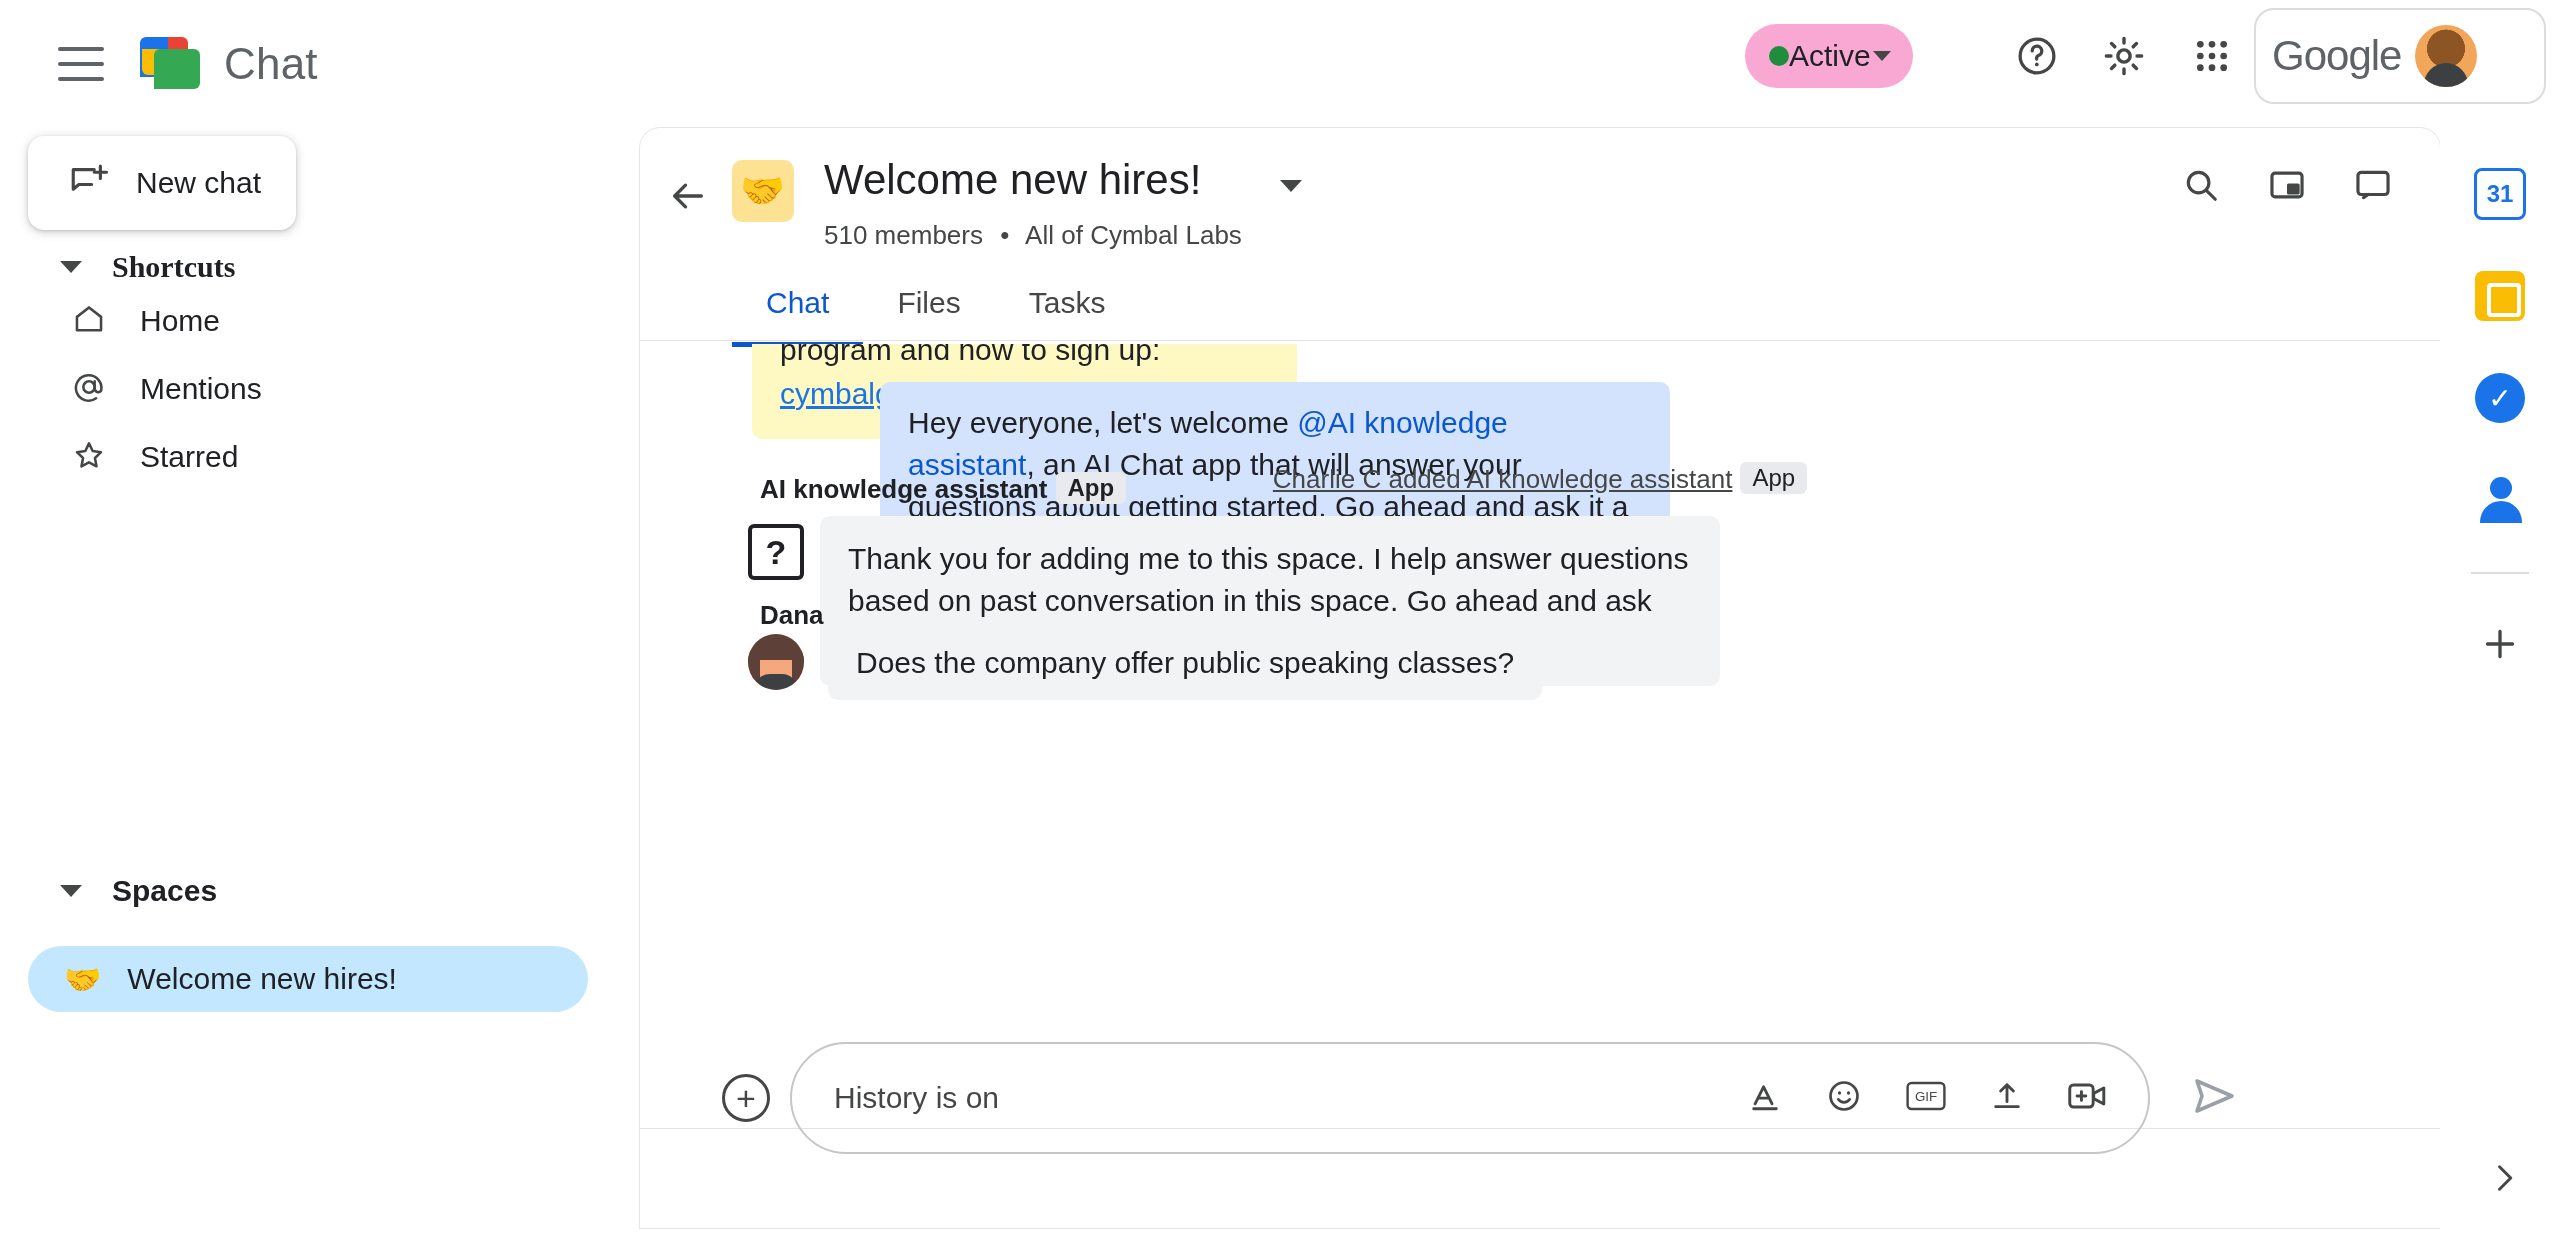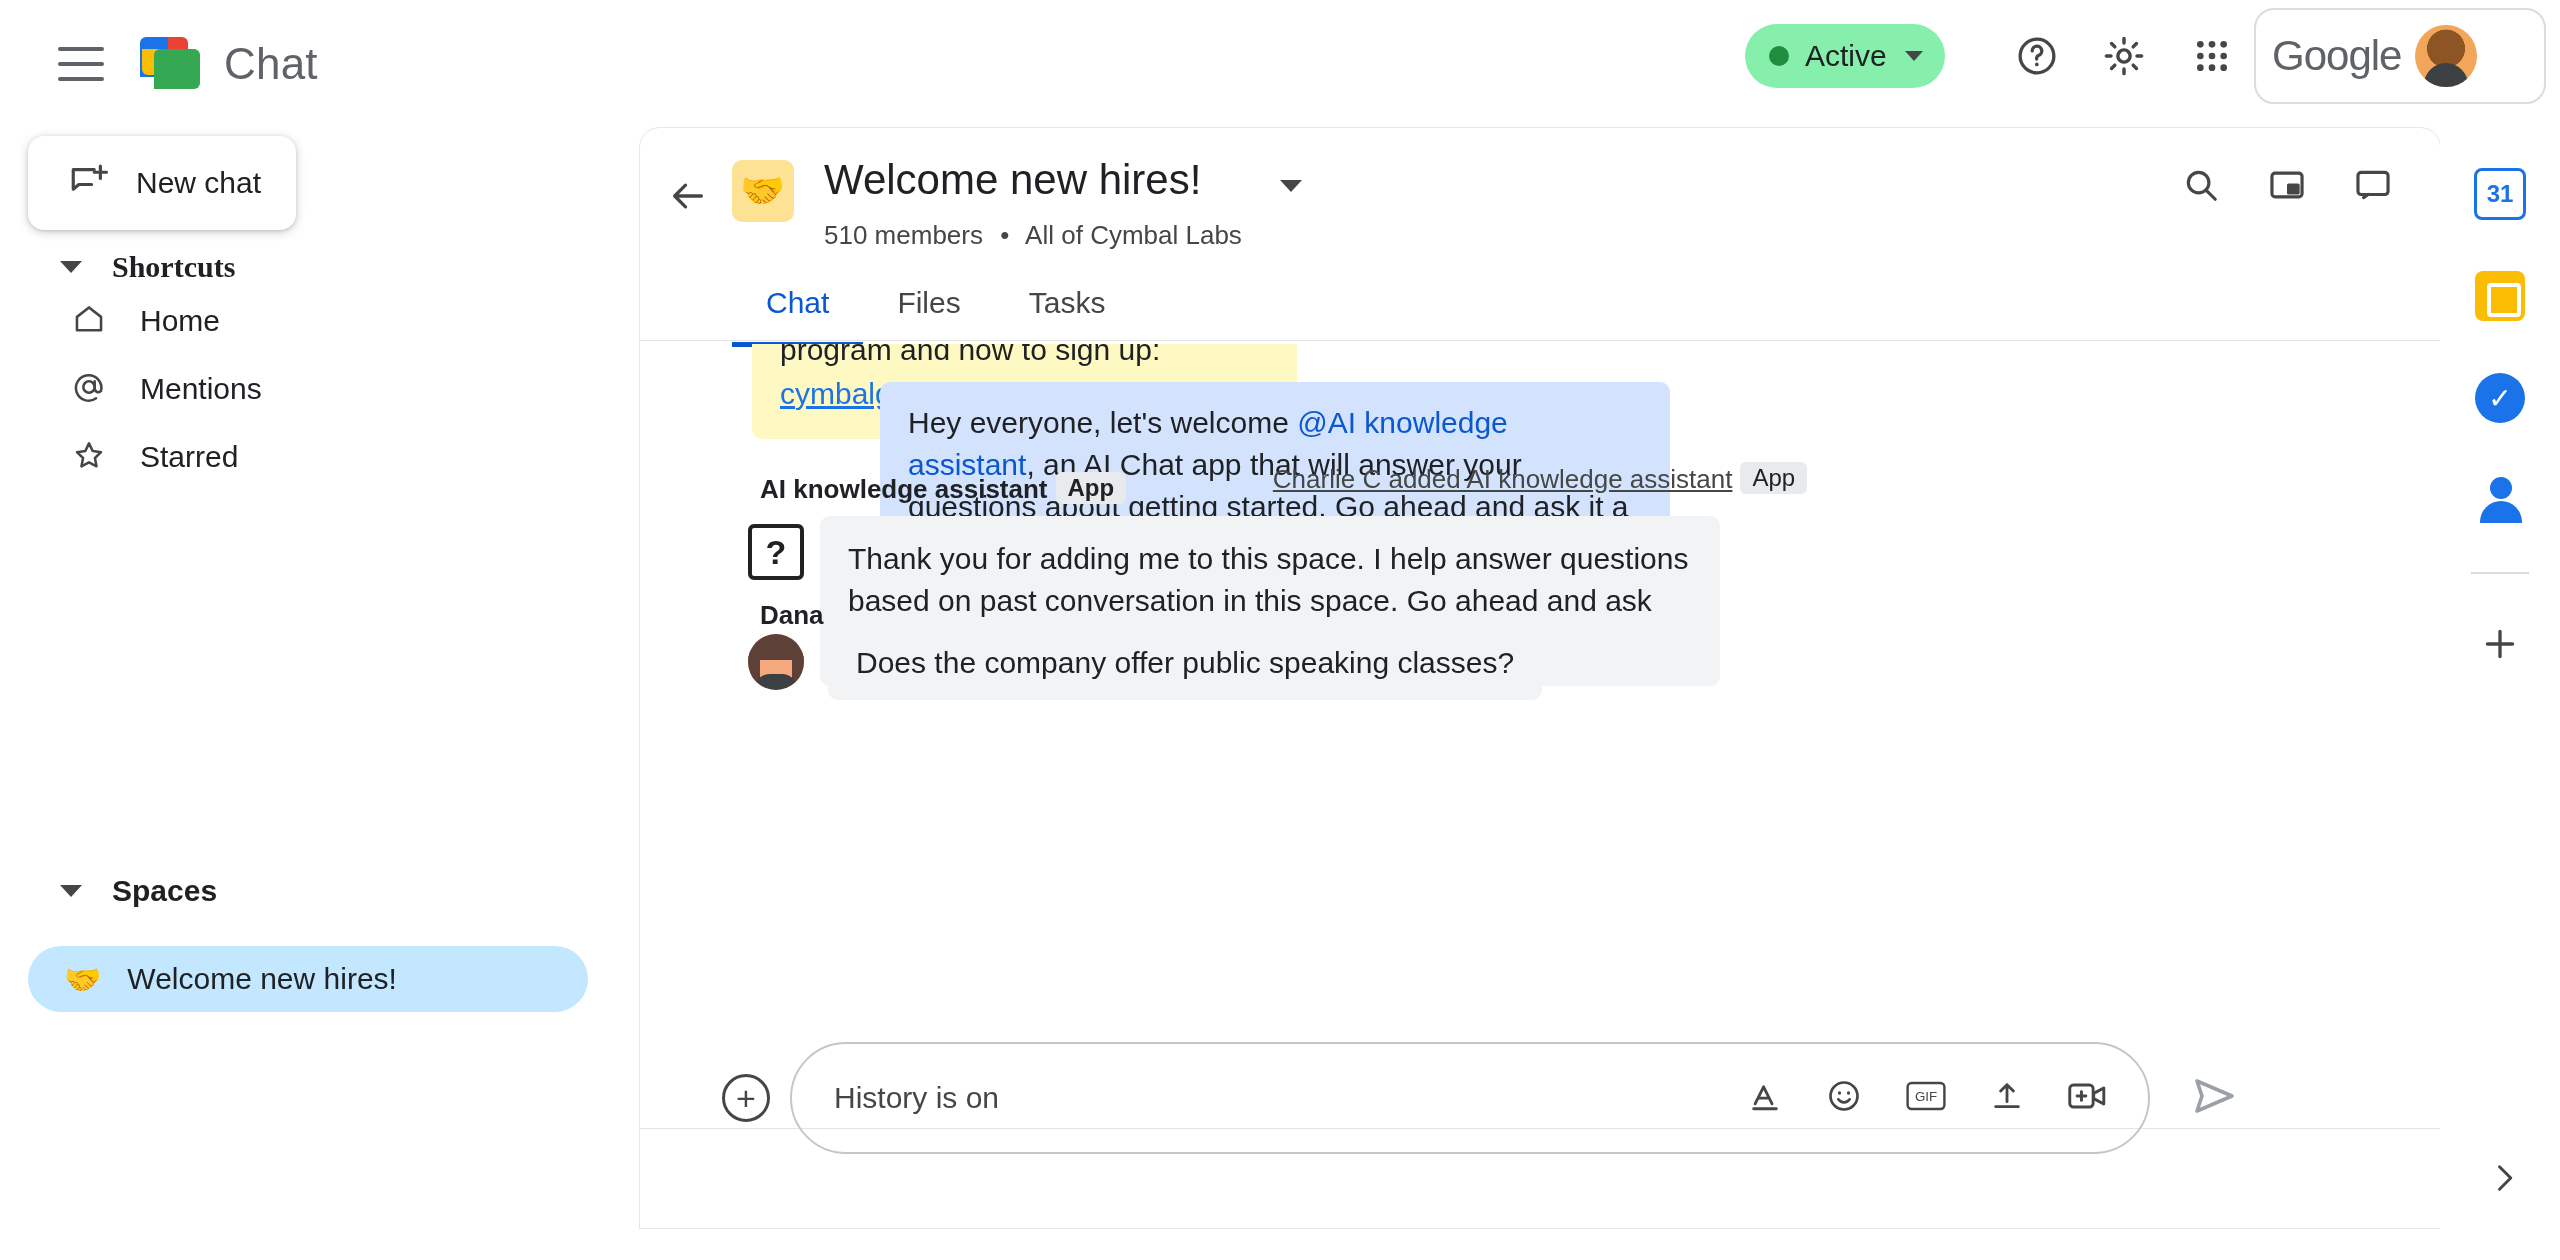--- a/index.html
+++ b/index.html
@@ -45,22 +45,22 @@
     width: 1040px; height: 82px;
     background: #eaf1fb; border-radius: 10px;
     display: flex; align-items: center;
   }
   .searchbar .s-icon { margin-left: 30px; margin-right: 26px; }
   .searchbar .s-text { font-size: 30px; color: #444746; }
 
   .active-chip {
     position: absolute; left: 1745px; top: 24px;
     height: 64px; padding: 0 22px 0 24px;
-    background: #86efac; border-radius: 32px;
-    display: flex; align-items: center; gap: 16px;
+    background: #f9a8d4; border-radius: 32px;
+    display: flex; align-items: center; 
     cursor: pointer;
   }
   .active-dot { width: 20px; height: 20px; border-radius: 50%; background: #1e8e3e; }
   .active-label { font-size: 30px; color: #202124; }
   .chev-down {
     width: 0; height: 0; border-left: 9px solid transparent; border-right: 9px solid transparent;
     border-top: 10px solid #444746; margin-left: 2px;
   }
 
   .top-icon {

